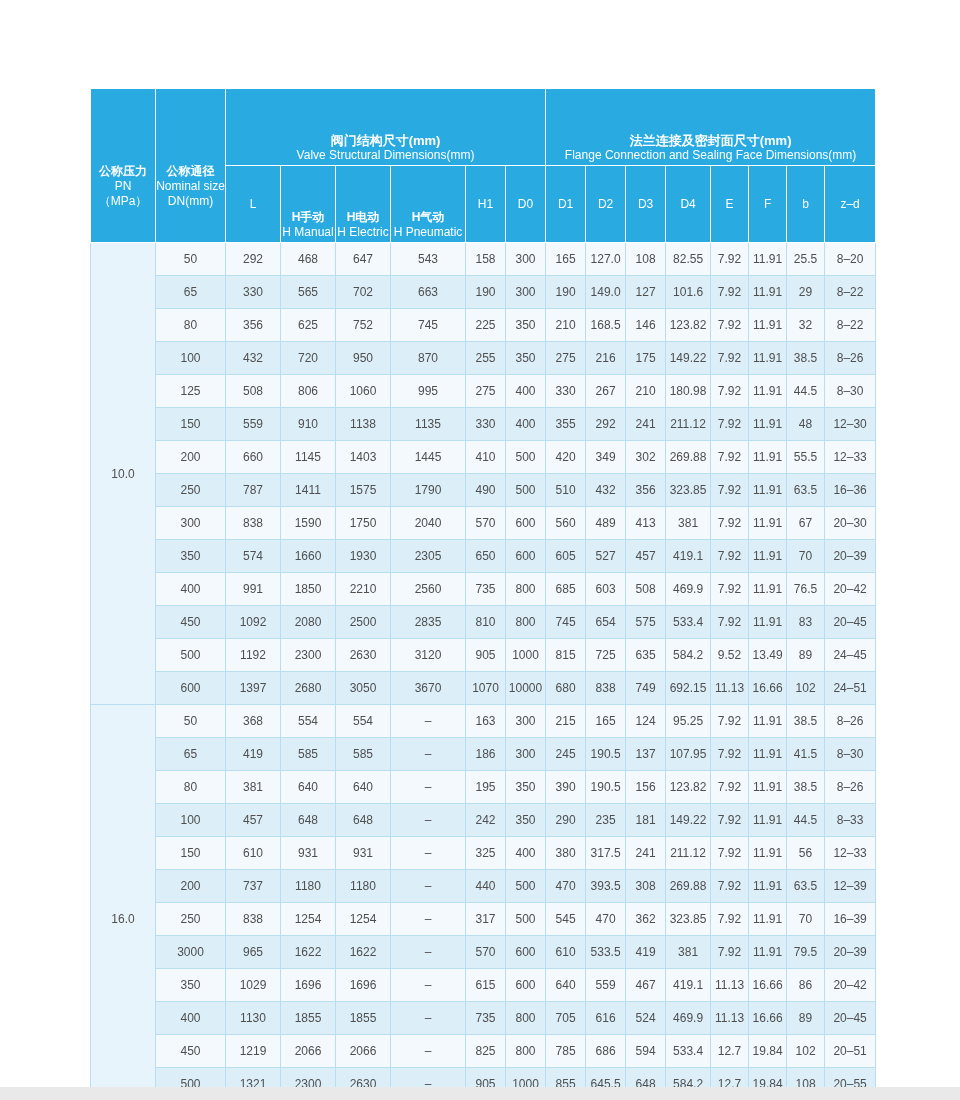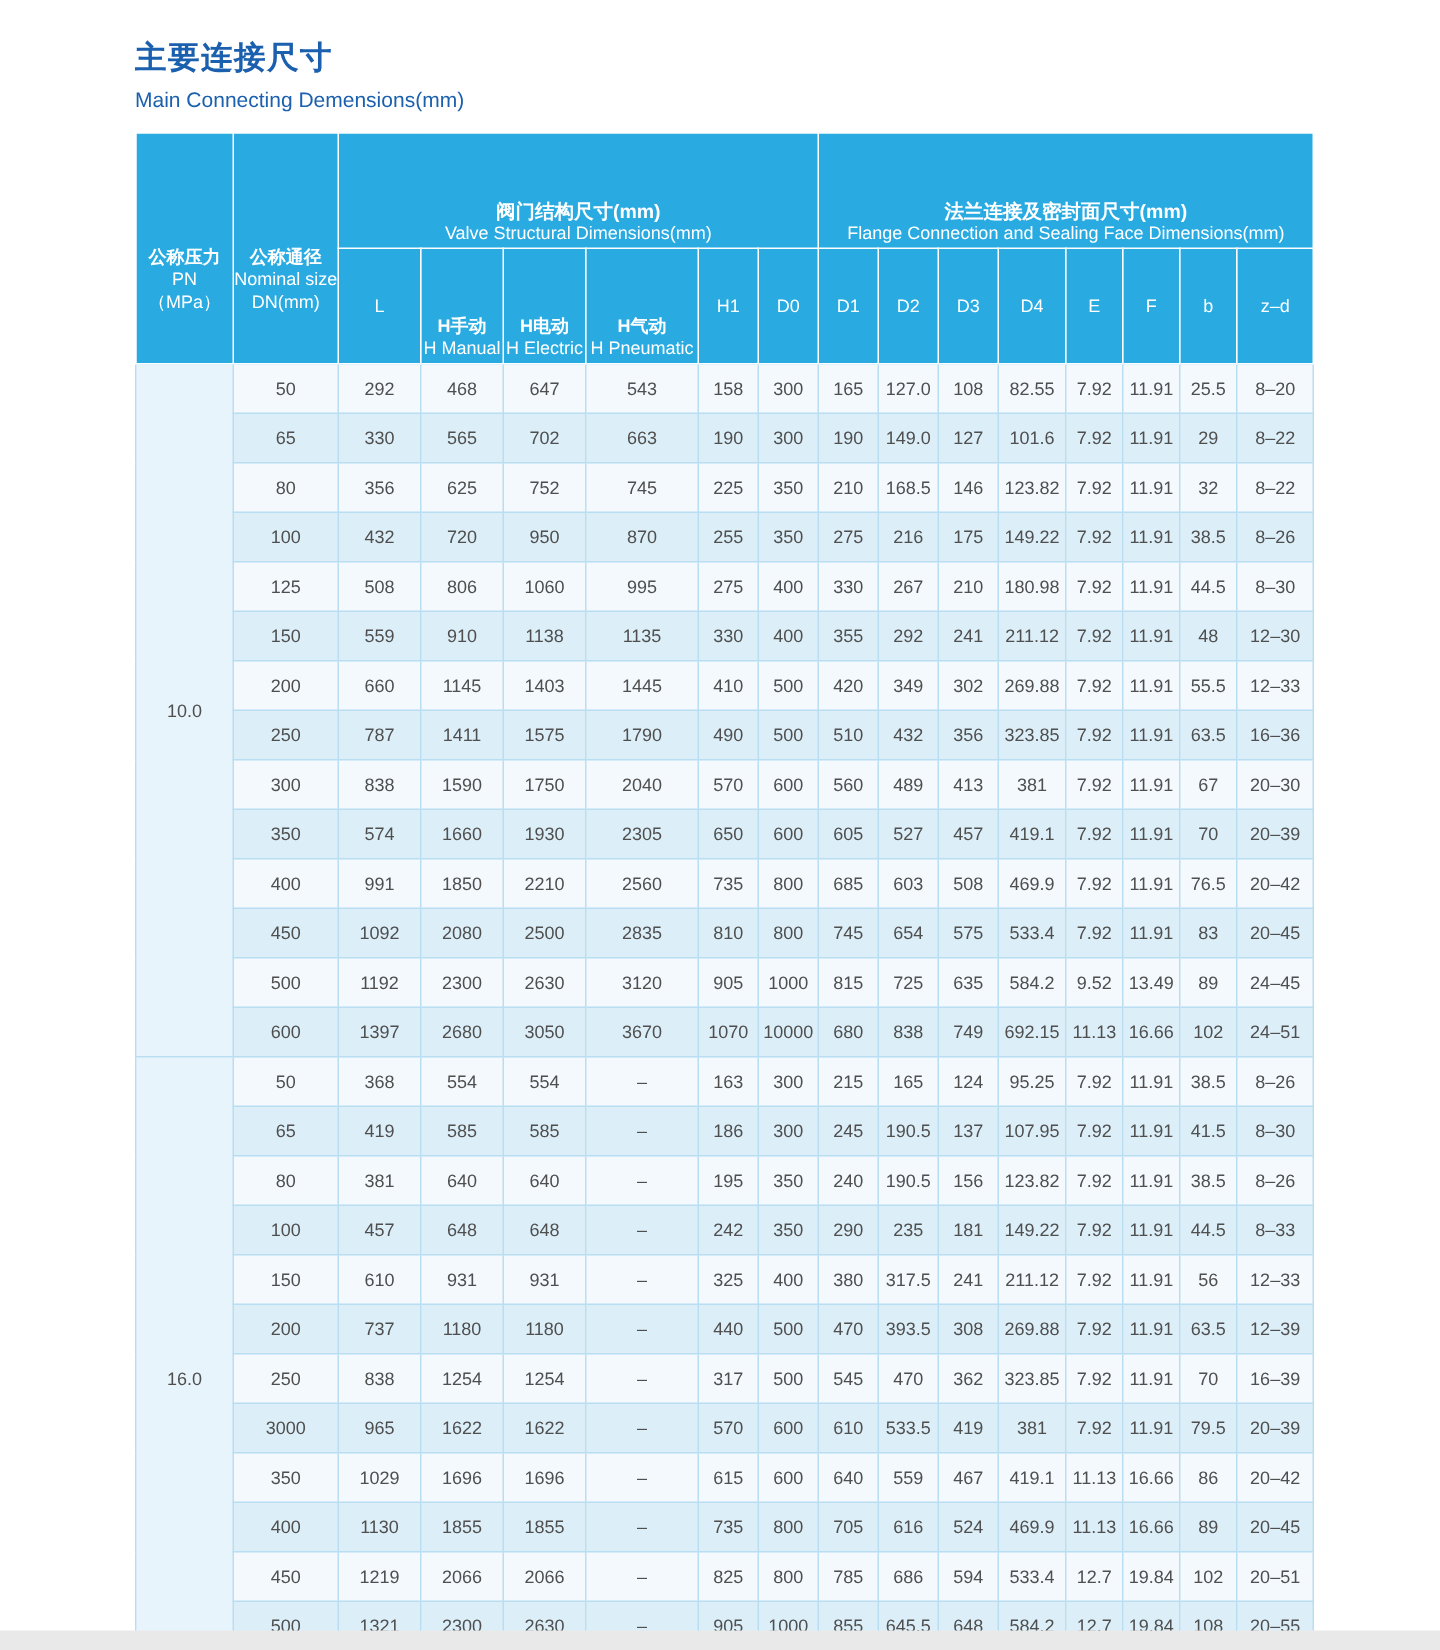--- a/index.html
+++ b/index.html
@@ -50,24 +50,20 @@
 
   .footer-strip{
     position:absolute;left:0;bottom:0;width:960px;height:13px;background:#e9e9e9;
   }
 </style>
 </head>
 <body>
 
 <div class="page">
 
-  <div class="title-block">
-    <div class="title-cn">主要连接尺寸</div>
-    <div class="title-en">Main Connecting Demensions(mm)</div>
-  </div>
 
   <table class="dims">
     <colgroup>
       <col style="width:65px">
         <col style="width:70px">
         <col style="width:55px">
       <col style="width:55px">
         <col style="width:55px">
         <col style="width:75px">
       <col style="width:40px">
@@ -425,21 +421,21 @@
           <td>8–30</td>
         </tr>
         <tr class="row-light">
           <td>80</td>
           <td>381</td>
           <td>640</td>
           <td>640</td>
           <td>–</td>
           <td>195</td>
           <td>350</td>
-          <td>240</td>
+          <td>390</td>
           <td>190.5</td>
           <td>156</td>
           <td>123.82</td>
           <td>7.92</td>
           <td>11.91</td>
           <td>38.5</td>
           <td>8–26</td>
         </tr>
         <tr class="row-dark">
           <td>100</td>

